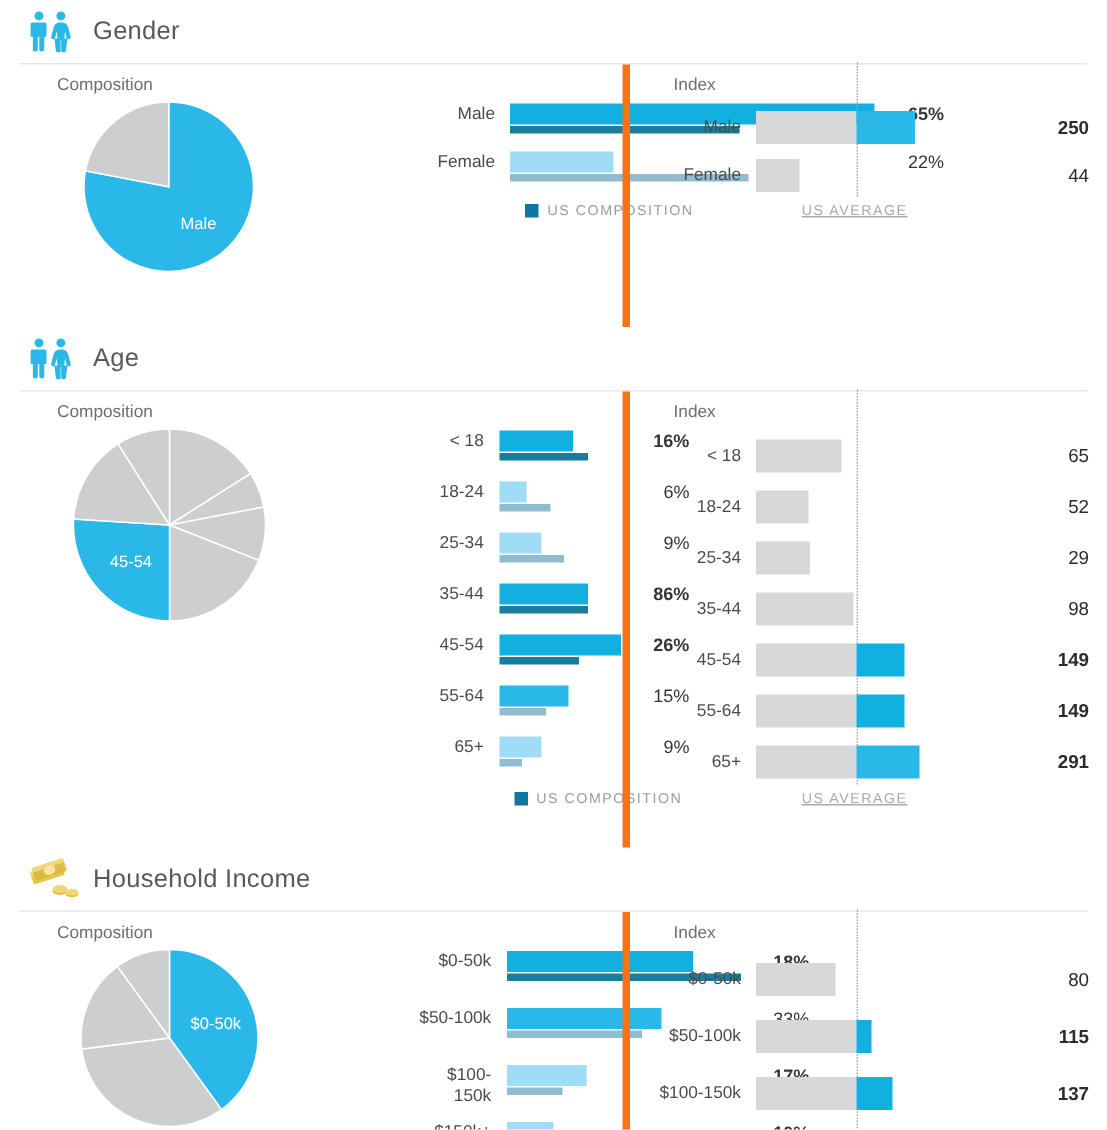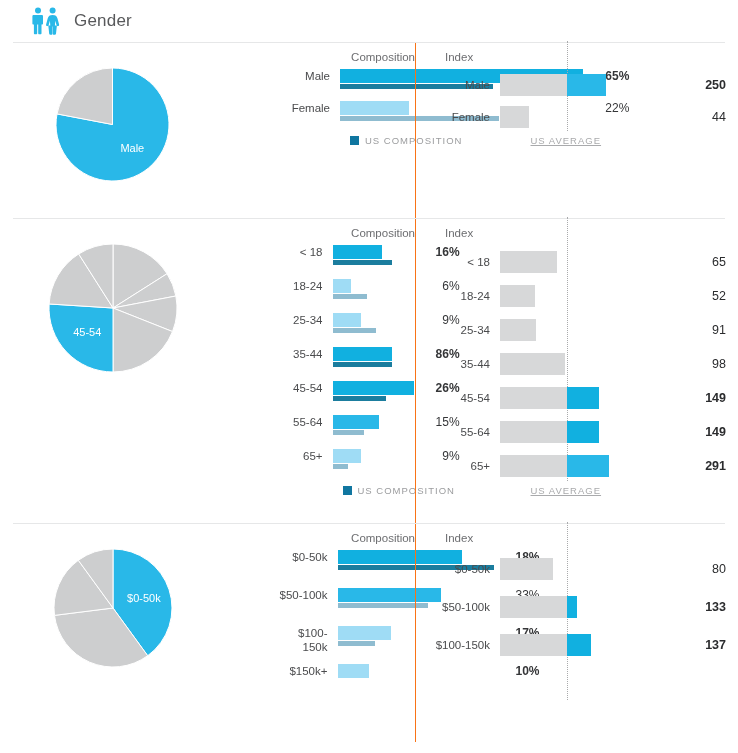--- a/index.html
+++ b/index.html
@@ -7,38 +7,38 @@
     width:738px;height:753px;
     background:#ffffff;
     font-family:"Liberation Sans","DejaVu Sans",sans-serif;
     color:#444;
     overflow:hidden;
   }
   .section{position:relative;width:738px;}
   .sec-head{
     display:flex;align-items:center;
     height:42px;
-    padding-left:28px;
+    padding-left:16px;
     box-sizing:border-box;
     text-align:right;
   }
   .sec-icon{width:40px;height:30px;display:block;flex:0 0 40px;}
   .sec-title{
     font-size:17px;color:#58595b;font-weight:400;
     margin-left:6px;letter-spacing:.2px;
   }
   .divider{height:1px;background:#e6e7e8;width:712px;margin-left:13px;}
   .panels{position:relative;display:flex;}
   .panel-comp{position:relative;width:415px;flex:0 0 415px;}
-  .panel-index{position:relative;flex:1;border-left:1px solid #f97316;}
+  .panel-index{position:relative;flex:1;border-left:5px solid #f97316;}
   .panel-label{
     font-size:11.5px;color:#6d6e71;
     padding:8px 0 0 0;
   }
-  .panel-comp .panel-label{margin-left:38px;text-align:right;}
+  .panel-comp .panel-label{margin-left:38px;}
   .panel-index .panel-label{margin-left:29px;}
   .body-row{position:relative;display:flex;}
 
   
   .pie-wrap{position:relative;flex:0 0 225px;}
   .pie{display:block;}
   .pie-label{
     fill:#ffffff;font-size:11px;
     font-family:"Liberation Sans","DejaVu Sans",sans-serif;
   }
@@ -175,20 +175,31 @@
       </div>
       <div class="irow-val">44</div>
     </div>
           <div class="avg-cap" style="left:114.5px;top:72px;">US AVERAGE</div>
         </div>
       </div>
 
     </div>
   </div>
     <div class="section">
+    <div class="sec-head">
+      <svg class="sec-icon" viewBox="0 0 40 30">
+    <g fill="#29b8e8">
+      <circle cx="10" cy="4.6" r="3"></circle>
+      <path d="M6.2 9h7.6c.7 0 1.2.5 1.2 1.2v7.4c0 .6-.4 1-1 1h-.5v8.6c0 .6-.4 1-1 1h-1.3c-.6 0-1-.4-1-1v-8.6h-1v8.6c0 .6-.4 1-1 1H6.9c-.6 0-1-.4-1-1V18.6h-.5c-.6 0-1-.4-1-1v-7.4C4.4 9.5 5 9 5.7 9z"></path>
+      <circle cx="24.6" cy="4.6" r="3"></circle>
+      <path d="M24.6 9c3 0 4.2 1.1 4.9 3.5l1.6 6c.2.8-.2 1.4-1 1.6-.8.2-1.4-.2-1.6-1l-1.2-4.3-.4 4.8h2l-.9 8.1c-.1.7-.5 1.1-1.2 1.1h-1c-.6 0-1-.4-1-1v-7.2h-.4v7.2c0 .6-.4 1-1 1h-1c-.7 0-1.1-.4-1.2-1.1l-.9-8.1h2l-.4-4.8-1.2 4.3c-.2.8-.8 1.2-1.6 1-.8-.2-1.2-.8-1-1.6l1.6-6C20.4 10.1 21.6 9 24.6 9z"></path>
+    </g>
+  </svg>
+      <span class="sec-title">Age</span>
+    </div>
     <div class="divider"></div>
     <div class="panels">
 
       <div class="panel-comp">
         <div class="panel-label">Composition</div>
         <div class="body-row" style="height:278px;">
           <div class="pie-wrap" style="padding-left:47.5px;padding-top:4px;">
             <svg class="pie" width="130" height="130" viewBox="0 0 130 130">
                 <path d="M65,65 L65.00,1.00 A64,64 0 0,1 119.04,30.71 Z" fill="#cdcecf" stroke="#ffffff" stroke-width="1"></path>
                 <path d="M65,65 L119.04,30.71 A64,64 0 0,1 127.87,53.01 Z" fill="#cdcecf" stroke="#ffffff" stroke-width="1"></path>
@@ -284,21 +295,21 @@
 
       </div>
       <div class="irow-val">52</div>
     </div>
             <div class="irow" style="height:34px;">
       <div class="irow-label">25-34</div>
       <div class="irow-track">
         <div class="ibar-grey" style="left:0px;width:35.9px;"></div>
 
       </div>
-      <div class="irow-val">91</div>
+      <div class="irow-val">29</div>
     </div>
             <div class="irow" style="height:34px;">
       <div class="irow-label">35-44</div>
       <div class="irow-track">
         <div class="ibar-grey" style="left:0px;width:65.2px;"></div>
 
       </div>
       <div class="irow-val">98</div>
     </div>
             <div class="irow" style="height:34px;">
@@ -325,20 +336,36 @@
       </div>
       <div class="irow-val bold">291</div>
     </div>
           <div class="avg-cap" style="left:114.5px;top:246px;">US AVERAGE</div>
         </div>
       </div>
 
     </div>
   </div>
     <div class="section">
+    <div class="sec-head">
+      <svg class="sec-icon" viewBox="0 0 40 30">
+      <g transform="rotate(-18 18 12)">
+        <rect x="5" y="6" width="22" height="9" rx="1.5" fill="#e8c84a"></rect>
+        <rect x="5" y="6" width="22" height="3" rx="1.5" fill="#f2dd86"></rect>
+        <rect x="7" y="4" width="22" height="9" rx="1.5" fill="#d9b63a" opacity="0.85"></rect>
+        <rect x="7" y="4" width="22" height="3" rx="1.5" fill="#f0d878"></rect>
+        <ellipse cx="18" cy="9" rx="4" ry="3" fill="#f5e7a8"></ellipse>
+      </g>
+      <ellipse cx="24" cy="23" rx="5" ry="2.6" fill="#e0bd3f"></ellipse>
+      <ellipse cx="24" cy="21.6" rx="5" ry="2.6" fill="#f0d878"></ellipse>
+      <ellipse cx="32" cy="25" rx="4.2" ry="2.2" fill="#e0bd3f"></ellipse>
+      <ellipse cx="32" cy="23.8" rx="4.2" ry="2.2" fill="#f0d878"></ellipse>
+    </svg>
+      <span class="sec-title">Household Income</span>
+    </div>
     <div class="divider"></div>
     <div class="panels">
 
       <div class="panel-comp">
         <div class="panel-label">Composition</div>
         <div class="body-row" style="height:192px;">
           <div class="pie-wrap" style="padding-left:52.5px;padding-top:4px;">
             <svg class="pie" width="120" height="120" viewBox="0 0 120 120">
                 <path d="M60,60 L60.00,1.00 A59,59 0 0,1 94.68,107.73 Z" fill="#29b8e8" stroke="#ffffff" stroke-width="1"></path>
                 <path d="M60,60 L94.68,107.73 A59,59 0 0,1 1.47,67.39 Z" fill="#cdcecf" stroke="#ffffff" stroke-width="1"></path>
@@ -395,21 +422,21 @@
 
       </div>
       <div class="irow-val">80</div>
     </div>
             <div class="irow" style="height:38px;">
       <div class="irow-label">$50-100k</div>
       <div class="irow-track">
         <div class="ibar-grey" style="left:0px;width:66.5px;"></div>
         <div class="ibar-blue" style="left:66.5px;width:10.0px;background:#11b0e0;"></div>
       </div>
-      <div class="irow-val bold">133</div>
+      <div class="irow-val bold">115</div>
     </div>
             <div class="irow" style="height:38px;">
       <div class="irow-label">$100-150k</div>
       <div class="irow-track">
         <div class="ibar-grey" style="left:0px;width:66.5px;"></div>
         <div class="ibar-blue" style="left:66.5px;width:24.6px;background:#11b0e0;"></div>
       </div>
       <div class="irow-val bold">137</div>
     </div>
             <div class="irow" style="height:38px;">

